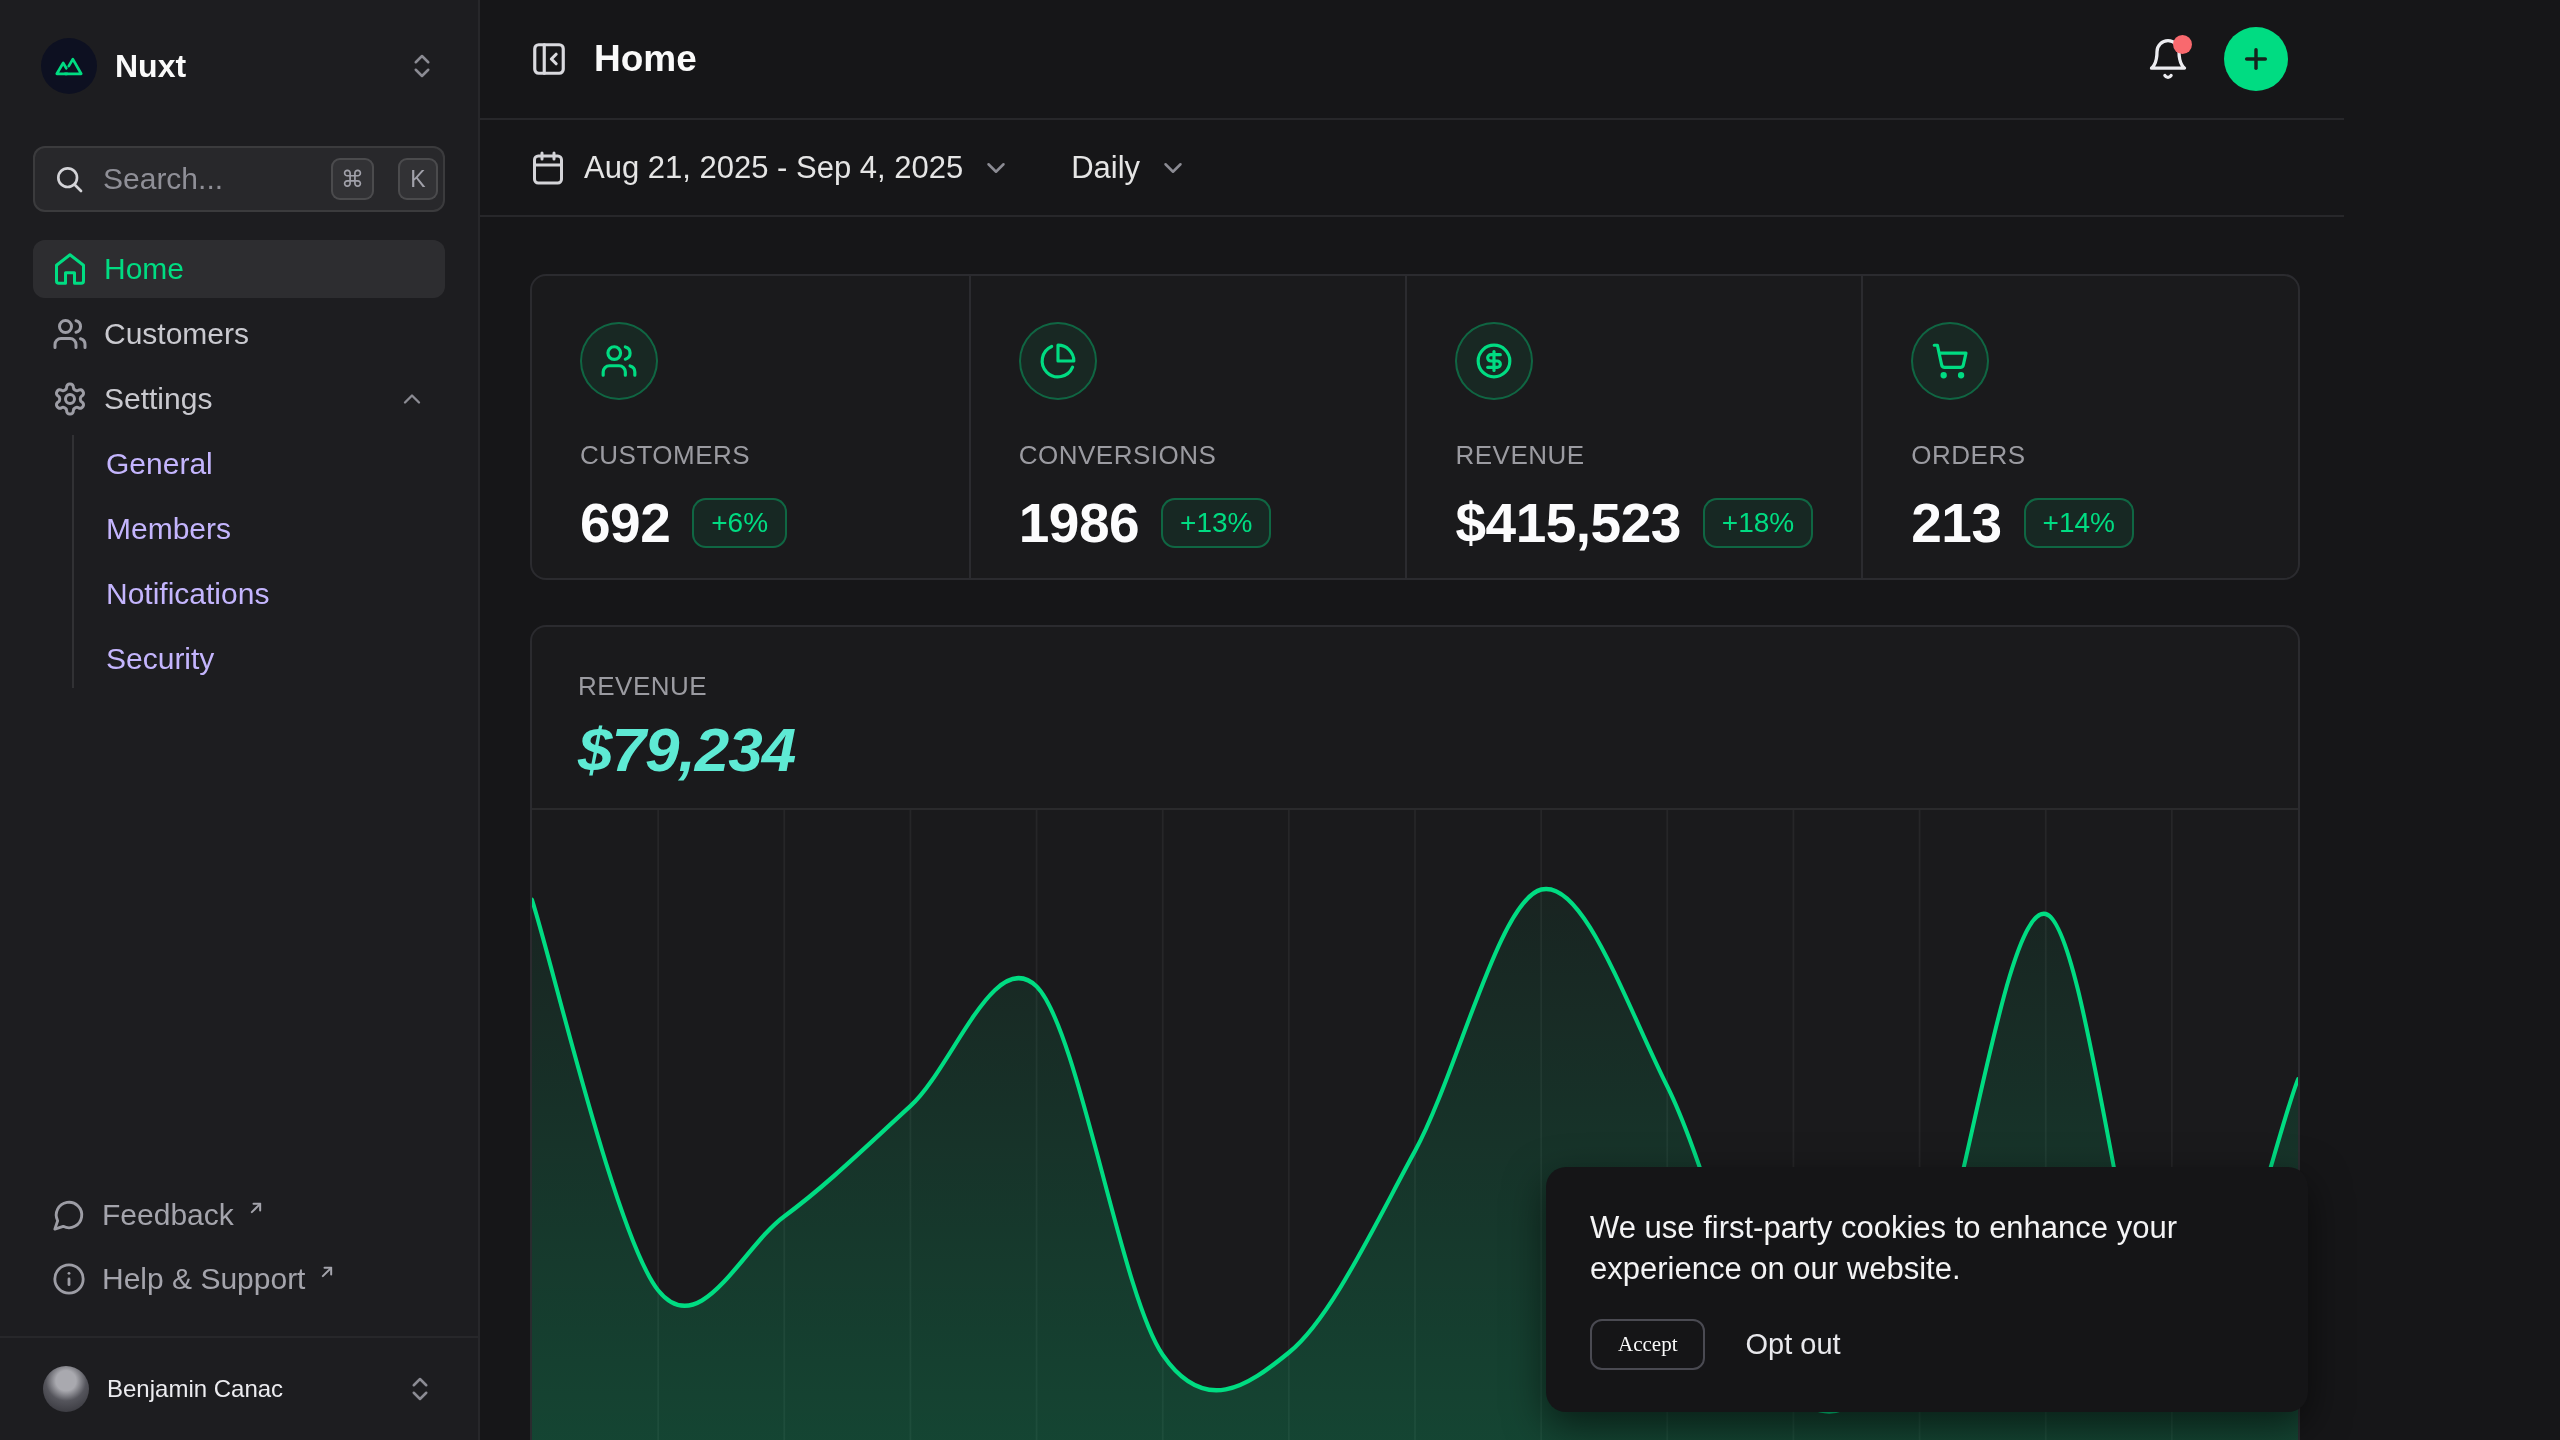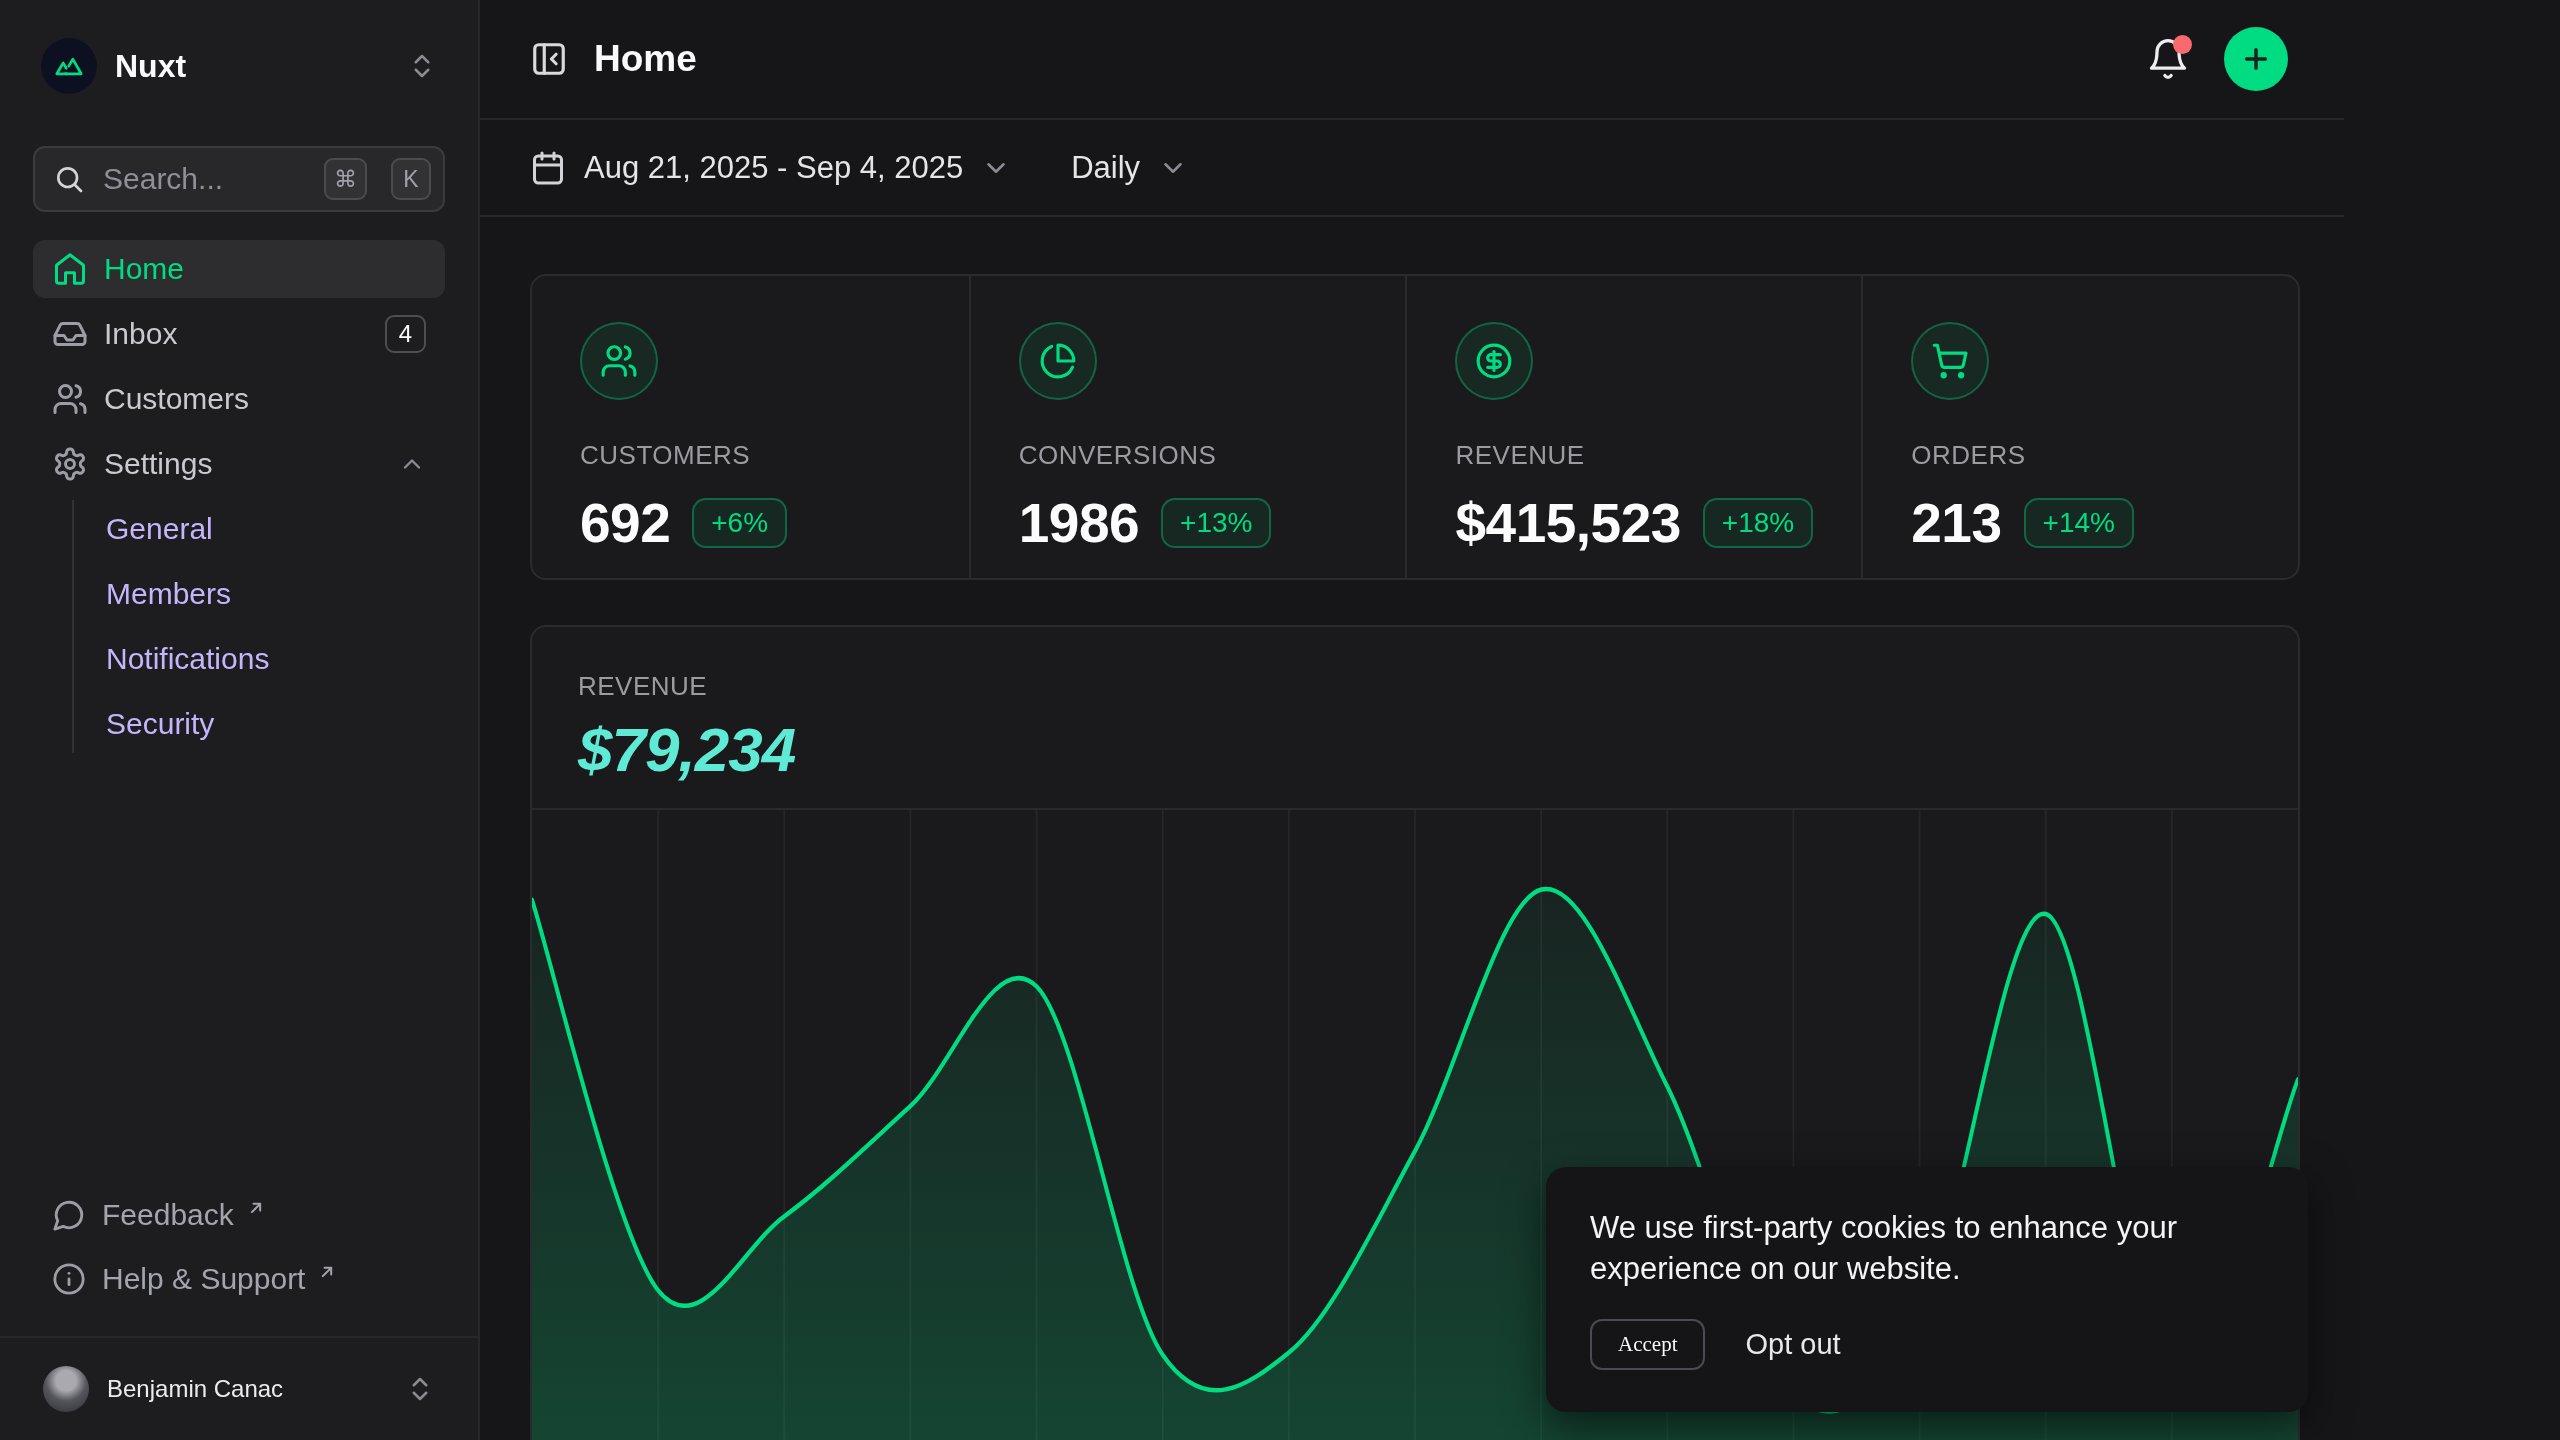--- a/index.html
+++ b/index.html
@@ -27,21 +27,21 @@
   .brand-logo {
     width:56px; height:56px; border-radius:50%;
     background:#0d1021; display:flex; align-items:center; justify-content:center;
   }
   .brand-name { font-size:32px; font-weight:600; color:#fafafa; flex:1; }
   .chevrons { color:#8b8b93; }
 
   .search-bar {
     margin-top:48px; height:66px; border-radius:12px;
     background:rgba(255,255,255,0.05); border:2px solid rgba(255,255,255,0.09);
-    display:flex; align-items:center; gap:18px; padding:0 12px 0 18px;
+    display:flex; align-items:center; gap:18px; padding:0 5px 0 18px;
     cursor:text;
   }
   .search-bar .placeholder { flex:1; font-size:30px; color:#8f8f97; }
   .kbd {
     min-width:40px; height:42px; padding:0 8px; border-radius:9px;
     background:rgba(255,255,255,0.05); border:2px solid rgba(255,255,255,0.12);
     color:#a1a1aa; font-size:23px; display:flex; align-items:center; justify-content:center;
   }
   .kbd + .kbd { margin-left:6px; }
 
@@ -196,30 +196,20 @@
       <nav class="nav">
         <div class="nav-item active">
           <span class="icon">
             <svg width="36" height="36" viewBox="0 0 24 24" fill="none" stroke="currentColor" stroke-width="2" stroke-linecap="round" stroke-linejoin="round">
                 <path d="m3 9.5 9-7 9 7V20a1.5 1.5 0 0 1-1.5 1.5H15v-7h-6v7H4.5A1.5 1.5 0 0 1 3 20Z"></path>
               </svg>
           </span>
           <span class="label">Home</span>
         </div>
 
-        <div class="nav-item">
-          <span class="icon">
-            <svg width="36" height="36" viewBox="0 0 24 24" fill="none" stroke="currentColor" stroke-width="2" stroke-linecap="round" stroke-linejoin="round">
-                <polyline points="22 13 16 13 14 16 10 16 8 13 2 13"></polyline>
-                <path d="M5.45 6.11 2 13v4a2 2 0 0 0 2 2h16a2 2 0 0 0 2-2v-4l-3.45-6.89A2 2 0 0 0 16.76 5H7.24a2 2 0 0 0-1.79 1.11z"></path>
-              </svg>
-          </span>
-          <span class="label">Inbox</span>
-          <span class="count-badge">4</span>
-        </div>
 
         <div class="nav-item">
           <span class="icon">
             <svg width="36" height="36" viewBox="0 0 24 24" fill="none" stroke="currentColor" stroke-width="2" stroke-linecap="round" stroke-linejoin="round">
                 <path d="M16 21v-2a4 4 0 0 0-4-4H6a4 4 0 0 0-4 4v2"></path>
                 <circle cx="9" cy="7" r="4"></circle>
                 <path d="M22 21v-2a4 4 0 0 0-3-3.87"></path>
                 <path d="M16 3.13a4 4 0 0 1 0 7.75"></path>
               </svg>
           </span>

